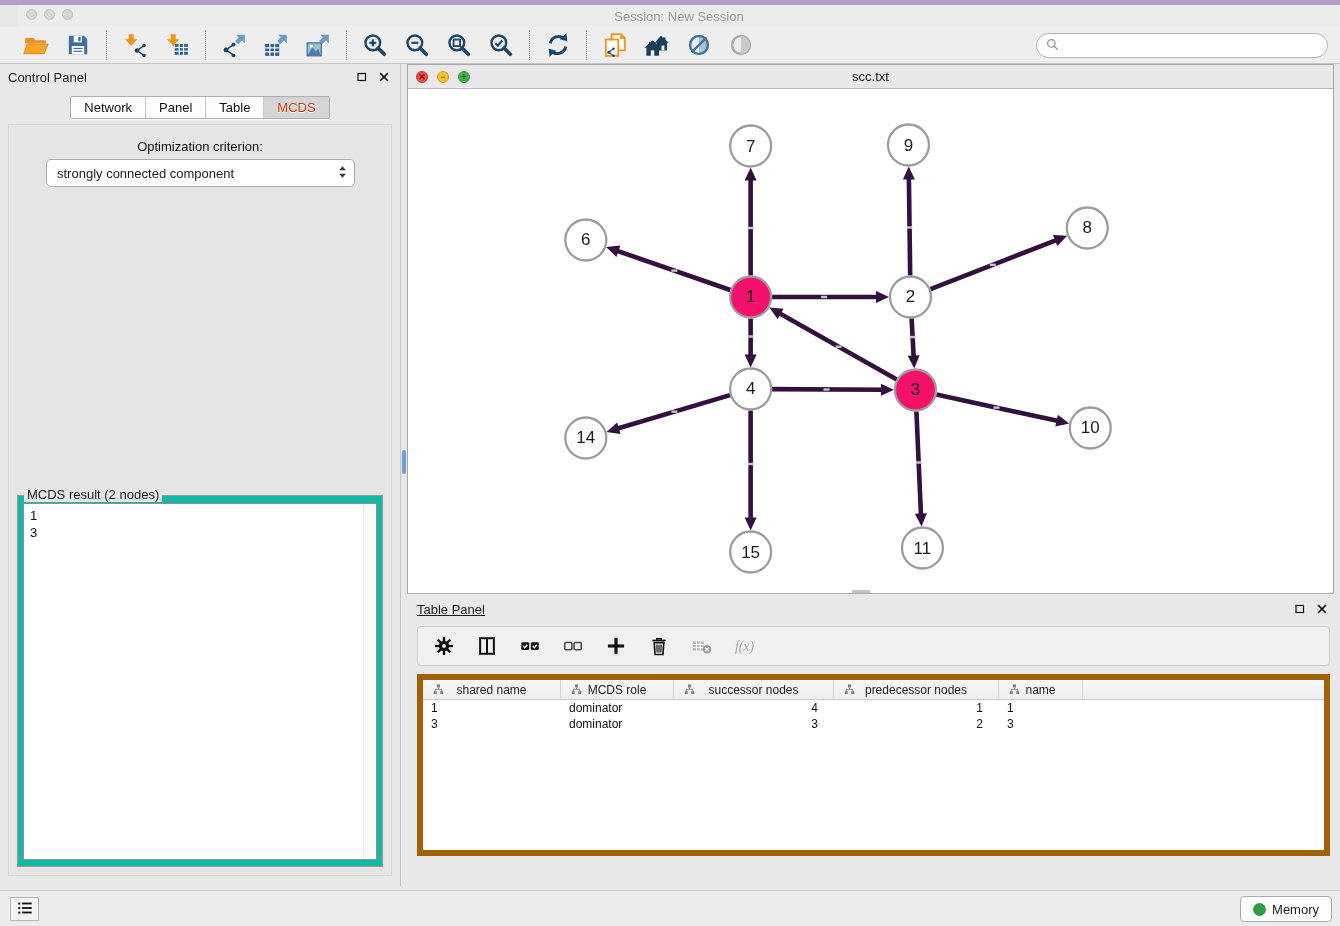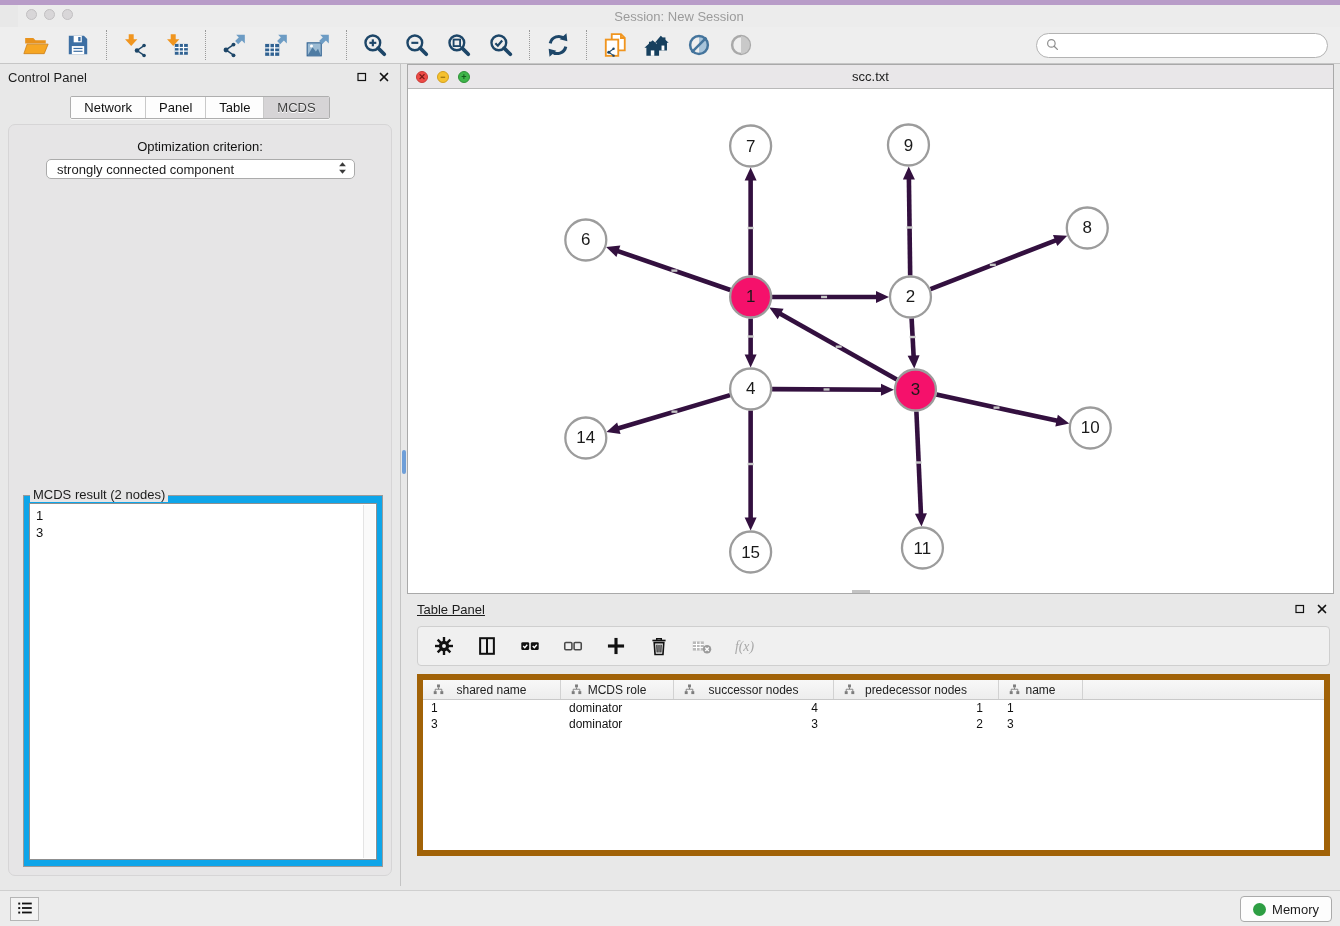--- a/index.html
+++ b/index.html
@@ -35,33 +35,33 @@
 
   
   .control-panel { position:absolute; left:0; top:64px; width:401px; bottom:40px;
                    background:#e8e8e8; border-right:1px solid #c4c4c4; }
   .cp-tabs { position:absolute; top:32px; left:0; right:0; display:flex; justify-content:center; }
   .seg { display:inline-flex; border:1px solid #aeaeae; border-radius:2px; overflow:hidden;
          background:#fff; box-shadow:0 1px 0 rgba(255,255,255,.7); }
   .seg-item { padding:3px 13px; font-size:13px; background:#fdfdfd; color:#111;
               border-left:1px solid #c9c9c9; white-space:nowrap; }
   .seg-item:first-child { border-left:none; }
-  .seg-item.sel { background:#d6d4d6; color:#404040; text-shadow:0 1px 0 #fff; }
+  .seg-item.sel { background:#d6d4d6; color:#c2410c; text-shadow:0 1px 0 #fff; }
   .cp-inner { position:absolute; left:8px; right:8px; top:60px; bottom:10px;
-              background:#e6e5e6; border:1px solid #d6d5d6; border-radius:7px; }
+              background:#e6e5e6; border:1px solid #d6d5d6; border-radius:0; }
   .opt-label { position:absolute; top:14px; left:0; right:0; text-align:center; color:#111; }
-  .dropdown { position:absolute; top:34px; left:37px; width:309px; height:20px; background:#fff;
+  .dropdown { position:absolute; top:34px; left:37px; width:309px; height:28px; background:#fff;
               border:1px solid #ababab; border-radius:5px; display:flex; align-items:center; padding:0 6px 0 10px;gap:7px; }
   .dropdown .dd-val { flex:1; }
   .dropdown svg { width:11px; height:16px; }
   .btn-row { position:absolute; top:68px; left:0; right:0; display:flex; justify-content:center; gap:15px; }
   .btn { background:#fff; border:1px solid #a9a9a9; border-radius:5px; padding:3px 16px;
          font-size:13px; color:#111; }
   .result-box { position:absolute; left:8px; right:8px; top:370px; bottom:8px;
-                border:1px solid #9a9a9a; background:#0ea5e9;margin-left:6px; }
+                border:1px solid #9a9a9a; background:#14b8a6; }
   .result-legend { position:absolute; top:-9px; left:6px; background:#e6e5e6; padding:0 3px; font-size:13px; }
   .result-inner { position:absolute; left:5px; right:5px; top:7px; bottom:6px; background:#fff;
                   border:1px solid #8f8f8f; }
   .result-text { position:absolute; left:6px; top:3px; right:18px; bottom:2px;
                  white-space:pre; font-size:13px; line-height:17px; color:#111; }
   .result-scroll { position:absolute; right:1px; top:1px; bottom:1px; width:12px;
                    background:#fafafa; border-left:1px solid #e4e4e4; }
 
   
   .net-window { position:absolute; left:407px; top:64px; right:6px; height:530px;

